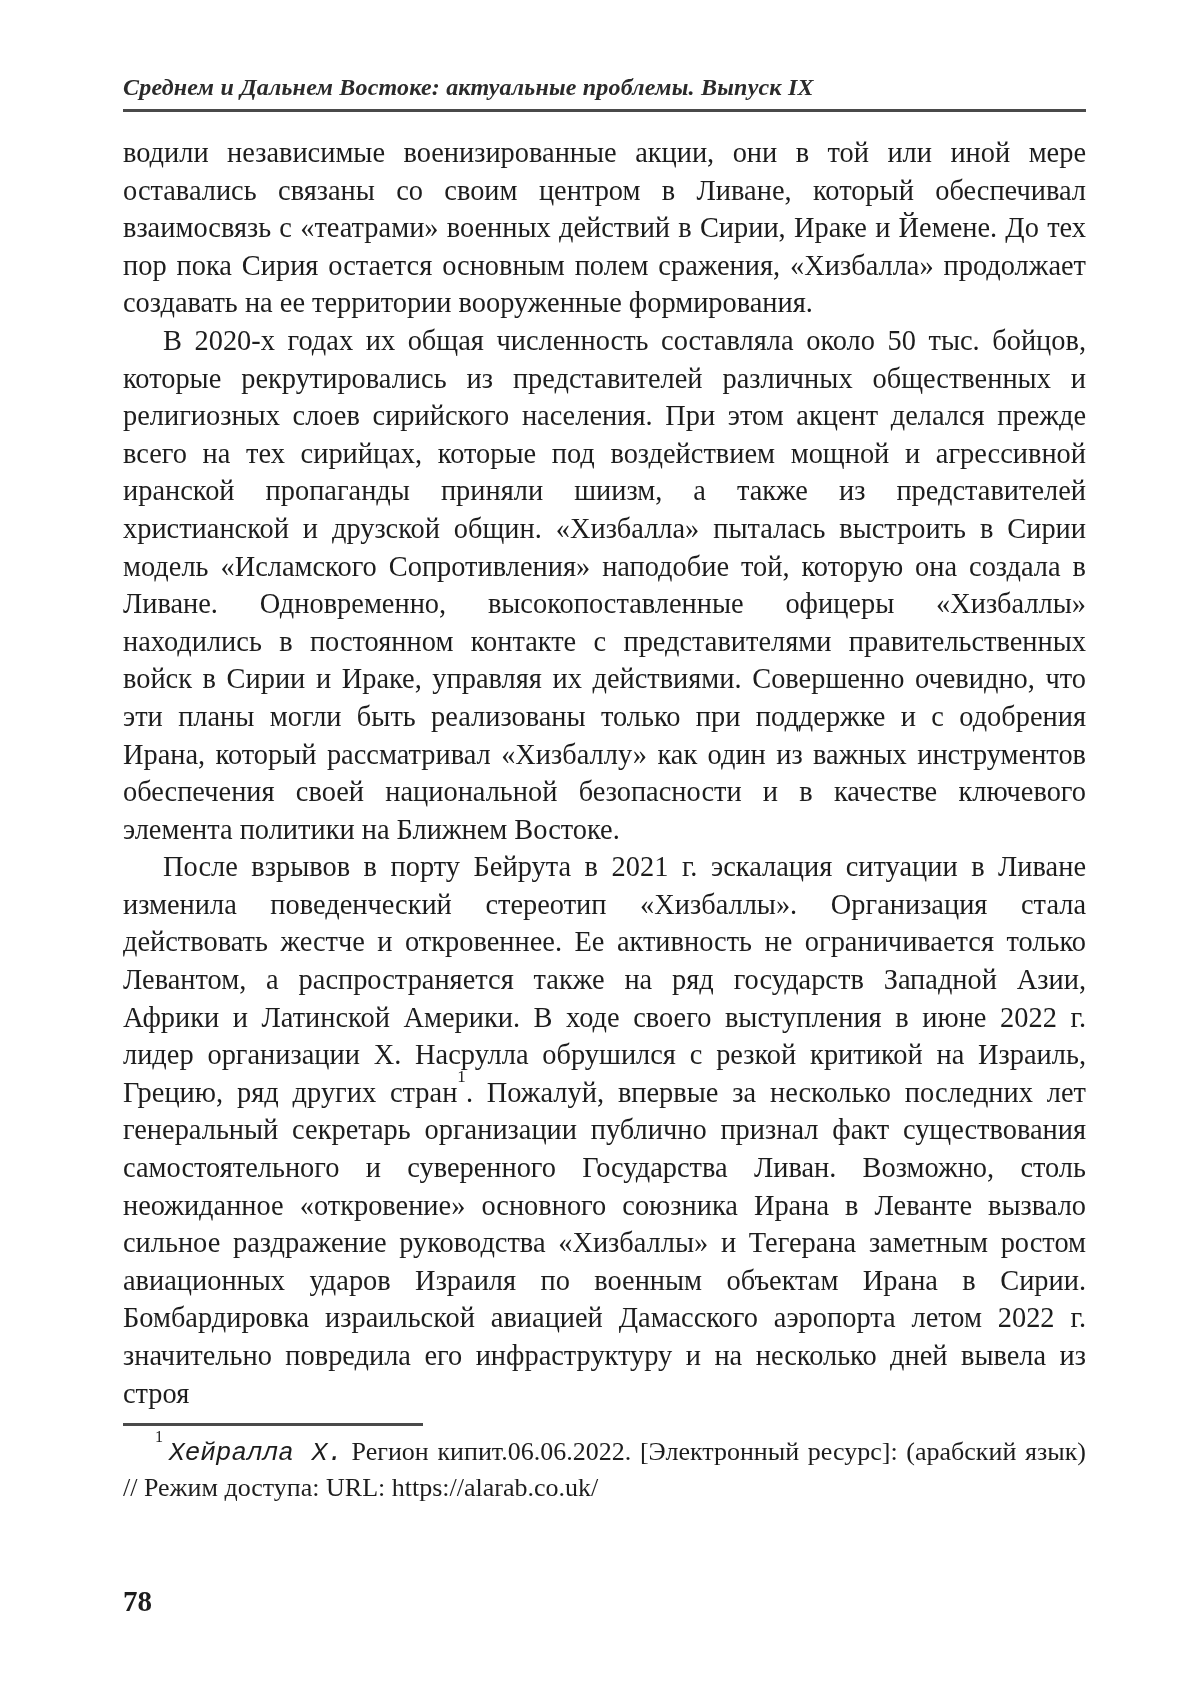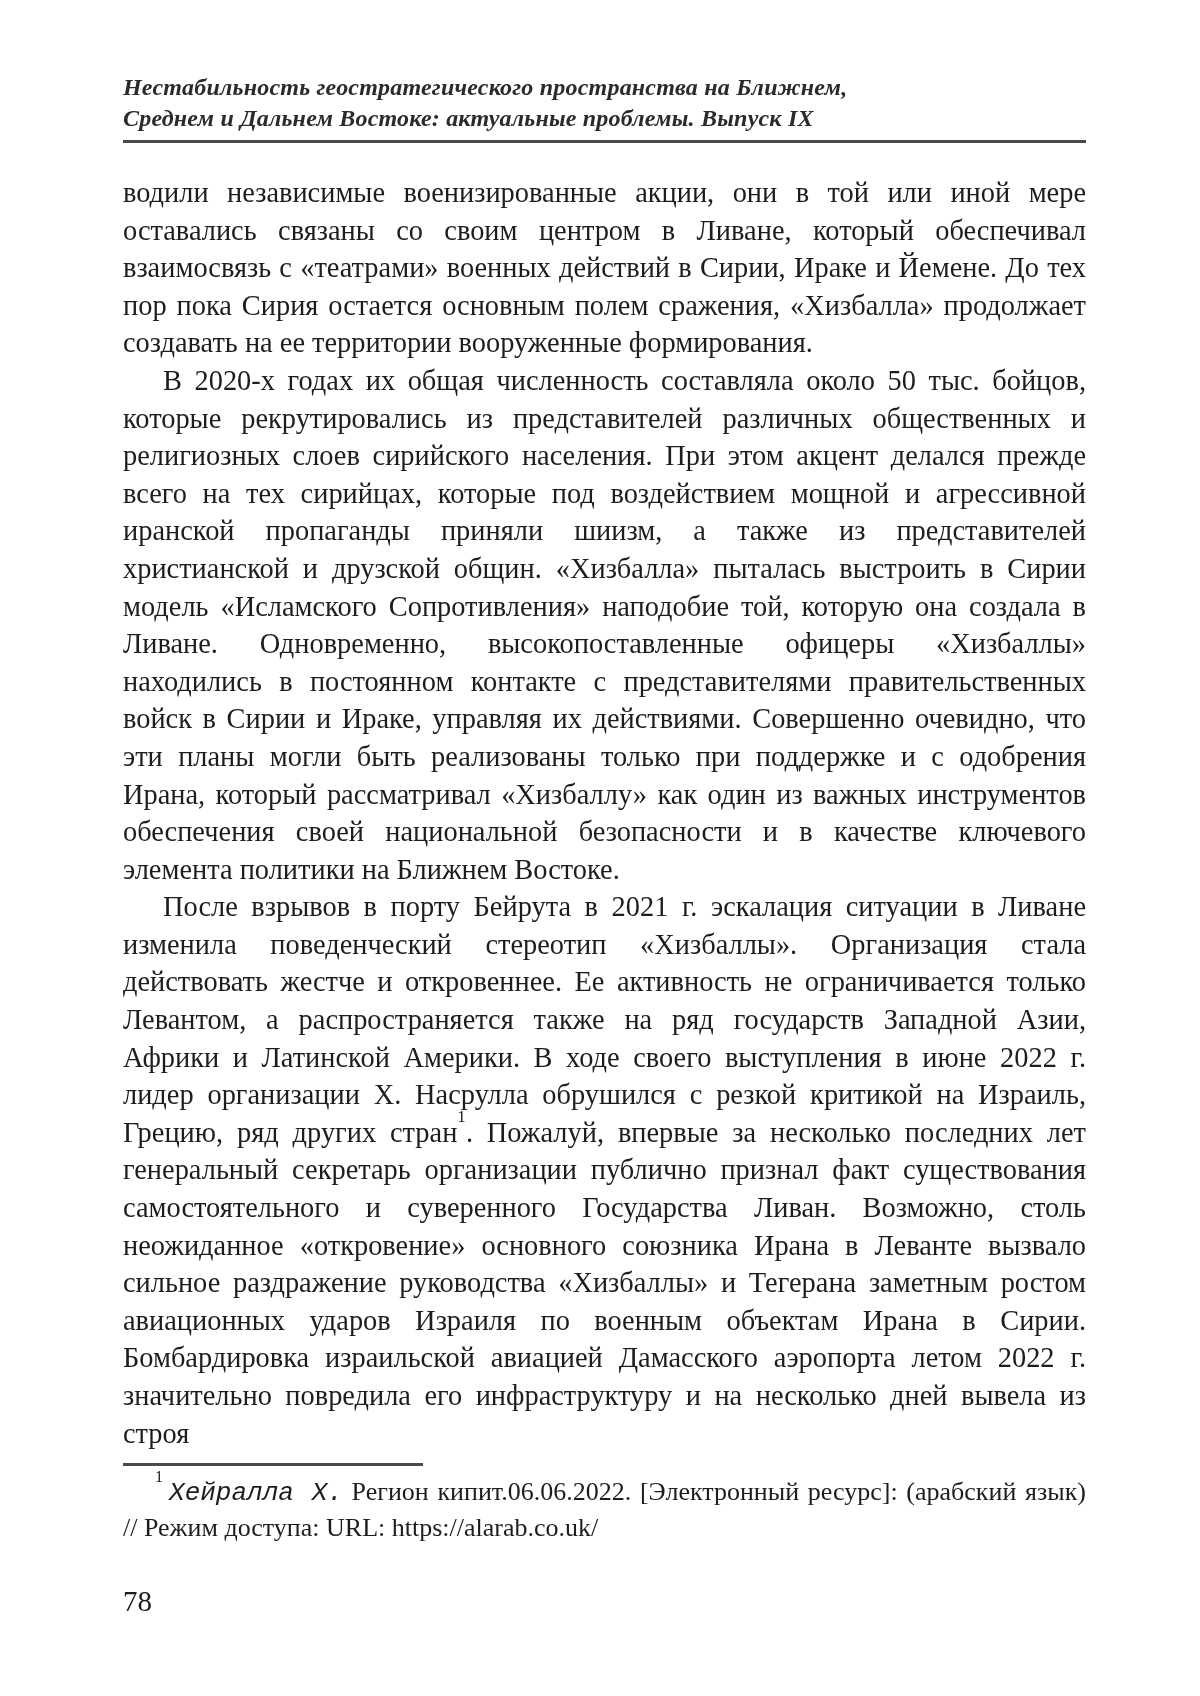--- a/index.html
+++ b/index.html
@@ -32,21 +32,21 @@
   }
 
   .header-rule {
     margin-top: 6px;
     height: 3px;
     background: #4a4a4a;
     width: 100%;
   }
 
   .body-text {
-    margin-top: 31px;
+    margin-top: 22px;
     font-size: 28.4px;
     line-height: 37.6px;
     text-align: justify;
     color: #1d1d1d;
   }
 
   .body-text p { margin: 0; padding: 0; }
   .body-text p.indent { text-indent: 40px; }
 
   .fn-ref {
@@ -81,30 +81,30 @@
   }
 
   .fn-author { font-style: italic; font-family: Liberation Mono, monospace; }
 
   .page-number {
     position: absolute;
     left: 123px;
     top: 1585px;
     font-size: 29px;
     color: #1d1d1d;
+    font-weight: bold;
   }
 </style>
 </head>
 <body>
 
 <div class="page">
   <div class="content">
 
     <div class="running-header">
-      <div>Нестабильность геостратегического пространства на Ближнем,</div>
       <div>Среднем и Дальнем Востоке: актуальные проблемы. Выпуск IX</div>
     </div>
 
     <div class="header-rule"></div>
 
     <div class="body-text">
       <p>водили независимые военизированные акции, они в той или иной мере оставались связаны со своим центром в Ливане, который обеспечивал взаимосвязь с «театрами» военных действий в Сирии, Ираке и Йемене. До тех пор пока Сирия остается основным полем сражения, «Хизбалла» продолжает создавать на ее территории вооруженные формирования.</p>
 
       <p class="indent">В 2020-х годах их общая численность составляла около 50 тыс. бойцов, которые рекрутировались из представителей различных общественных и религиозных слоев сирийского населения. При этом акцент делался прежде всего на тех сирийцах, которые под воздействием мощной и агрессивной иранской пропаганды приняли шиизм, а также из представителей христианской и друзской общин. «Хизбалла» пыталась выстроить в Сирии модель «Исламского Сопротивления» наподобие той, которую она создала в Ливане. Одновременно, высокопоставленные офицеры «Хизбаллы» находились в постоянном контакте с представителями правительственных войск в Сирии и Ираке, управляя их действиями. Совершенно очевидно, что эти планы могли быть реализованы только при поддержке и с одобрения Ирана, который рассматривал «Хизбаллу» как один из важных инструментов обеспечения своей национальной безопасности и в качестве ключевого элемента политики на Ближнем Востоке.</p>
 

